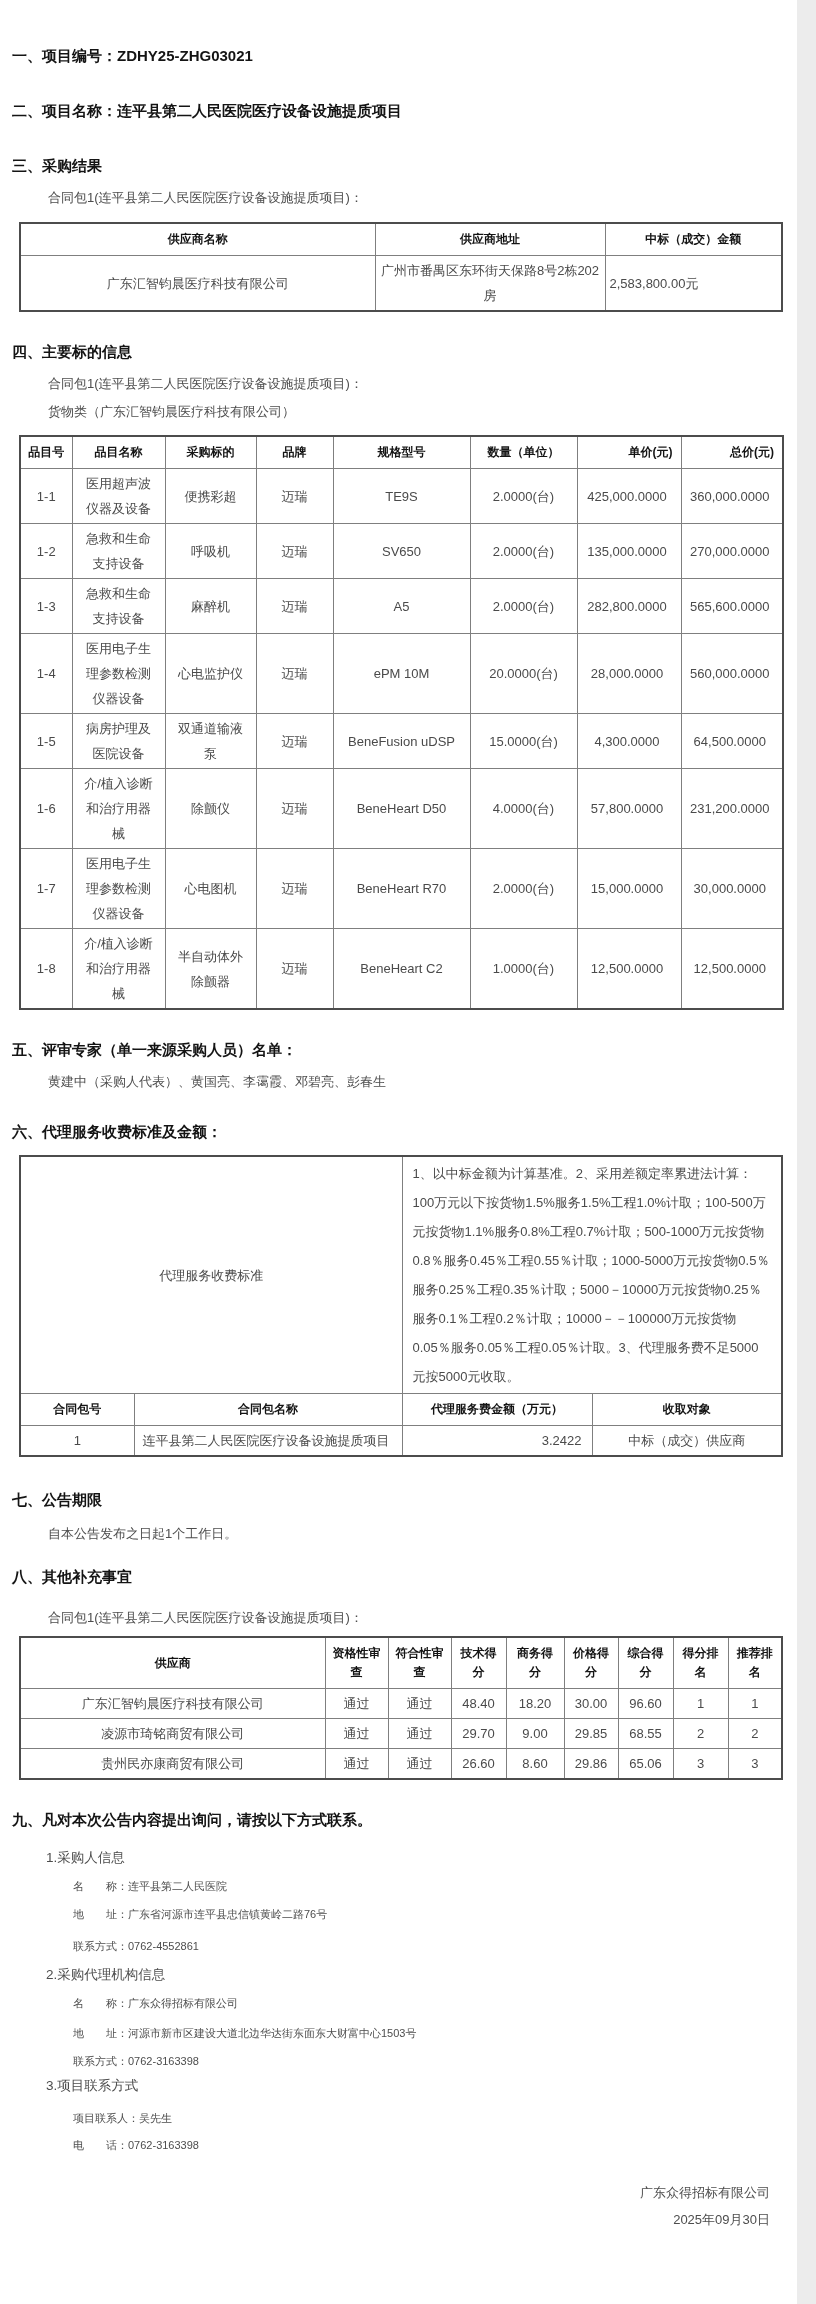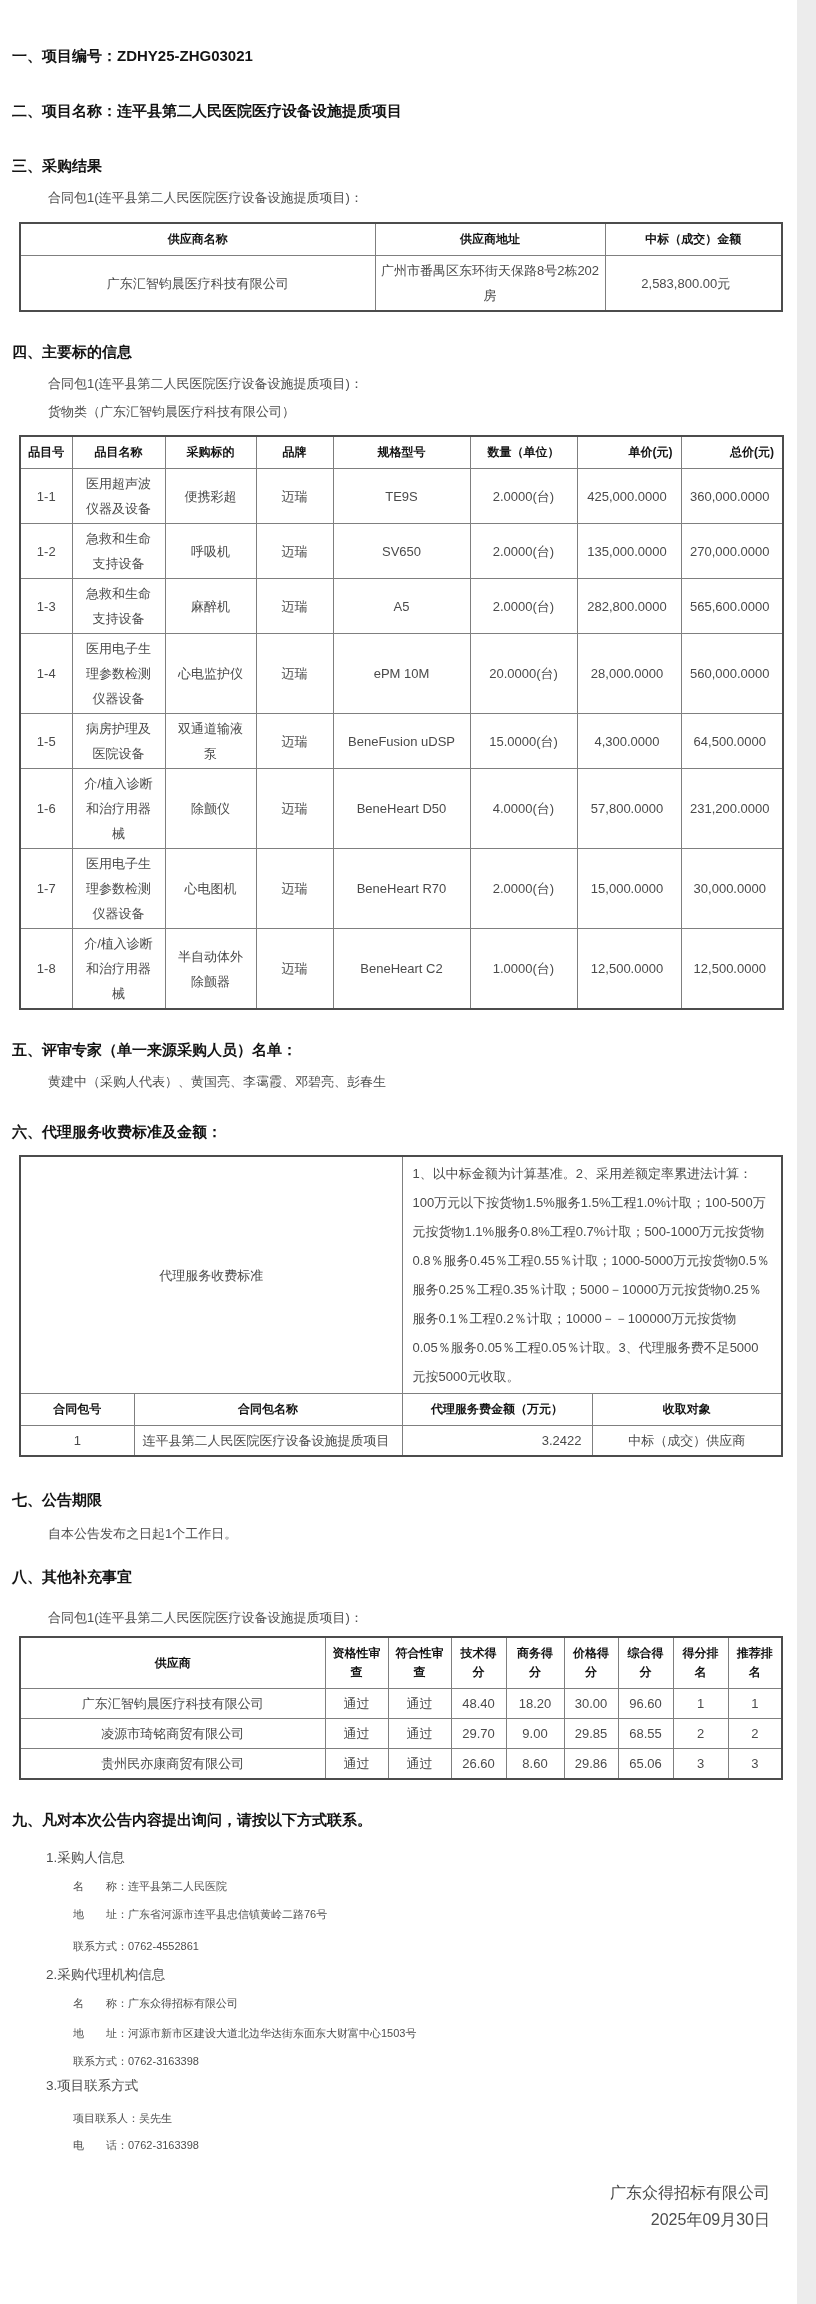--- a/index.html
+++ b/index.html
@@ -10,36 +10,36 @@
   .sub-head{font-size:13.5px;line-height:20px;color:#4d4d4d;margin:0 0 0 46px;}
   .detail-line{font-size:11px;line-height:20px;color:#4d4d4d;margin:0 0 0 73px;}
   table.tbl{border-collapse:collapse;table-layout:fixed;margin-left:19px;width:762px;
             border:2px solid #4c4c4c;}
   table.tbl th,table.tbl td{border:1px solid #7f7f7f;}
   table.tbl th{font-size:12px;font-weight:bold;color:#141414;text-align:center;
                line-height:19px;padding:6px;}
   table.tbl td{font-size:13px;color:#4a4a4a;text-align:center;line-height:25px;padding:2px 4px;}
   
   .result-table th{padding:10px 4px;}
-  .result-table td:nth-child(3){text-align:center;padding-right:19px;}
+  .result-table td:nth-child(3){text-align:left;padding-right:19px;}
   
   .items-table th{line-height:19px;}
   .items-table th:nth-child(7),.items-table th:nth-child(8){text-align:right;padding-right:8px;}
   .items-table td:nth-child(2){padding:2px 8px;}
   .items-table td:nth-child(3){padding:2px 8px;}
   .items-table td:nth-child(7),.items-table td:nth-child(8){text-align:center;padding-right:8px;}
   
   .fee-table .fee-text{text-align:left;line-height:29px;padding:2px 10px;}
   .fee-table th{padding:12px 4px;}
   .fee-table td.pkg-name{text-align:left;padding:2px 8px;line-height:25px;}
   .fee-table td.fee-amount{text-align:right;padding-right:10px;}
   
   .score-table th{line-height:22px;padding:5px 2px;}
   .score-table td{line-height:25px;padding:3px 2px;}
-  .footer-line{font-size:16px;line-height:20px;color:#4d4d4d;text-align:right;margin:0 27px 0 0;}
+  .footer-line{font-size:13px;line-height:20px;color:#4d4d4d;text-align:right;margin:0 27px 0 0;}
 </style>
 </head>
 <body>
 
 <div class="page">
 
   <div class="sec-title" style="margin-top:46px">一、项目编号：ZDHY25-ZHG03021</div>
 
   <div class="sec-title" style="margin-top:35px">二、项目名称：连平县第二人民医院医疗设备设施提质项目</div>
 

